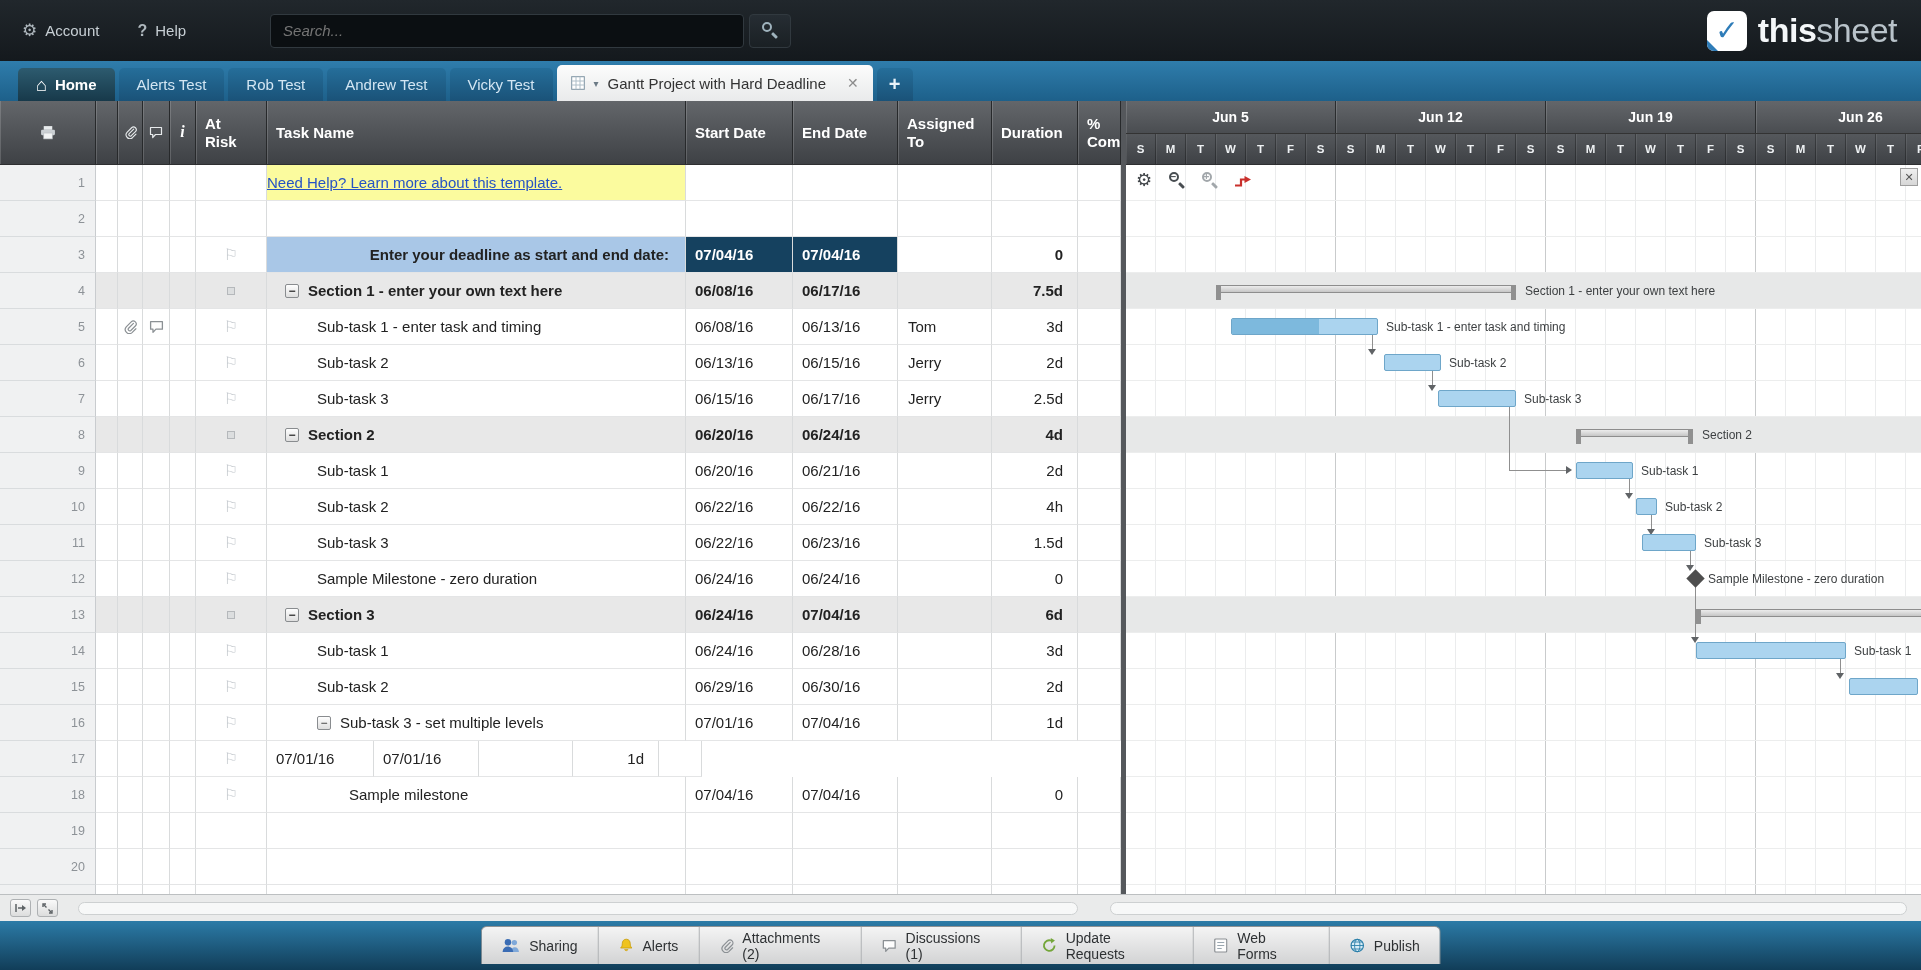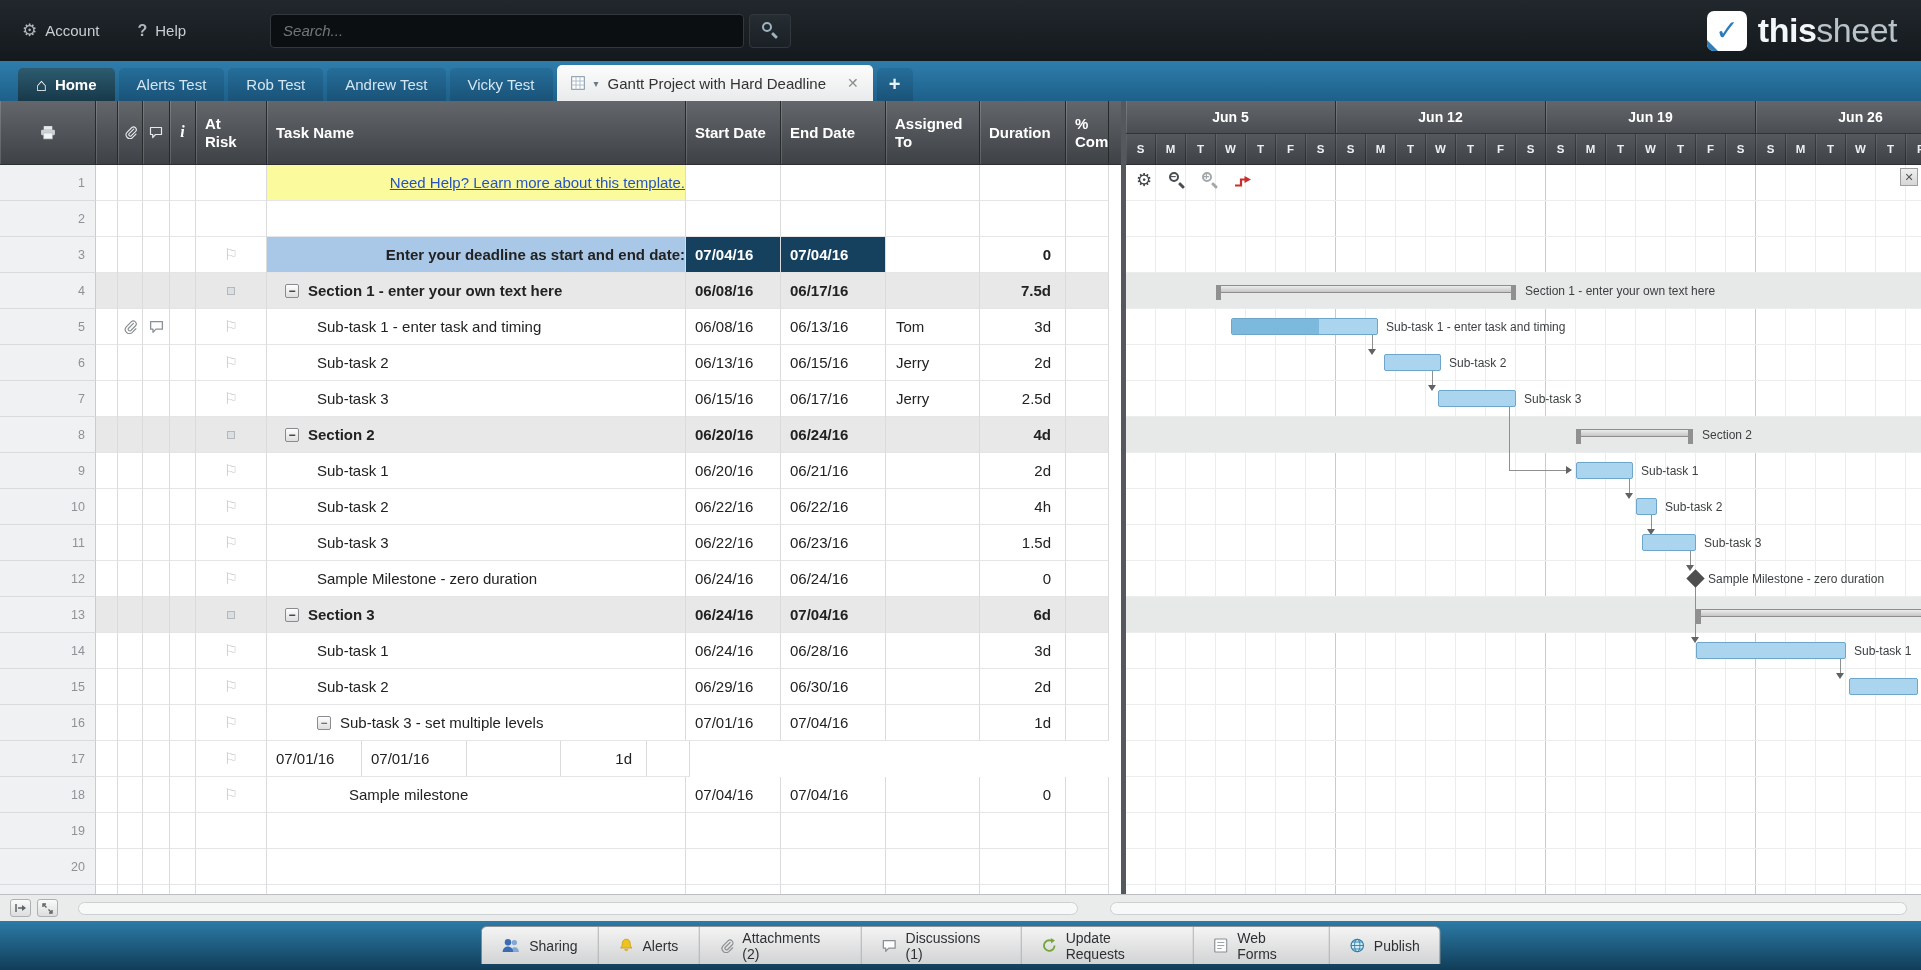--- a/index.html
+++ b/index.html
@@ -48,40 +48,40 @@
 .grid-pane{width:1121px;flex:none;display:flex;flex-direction:column}
 .splitter{width:5px;flex:none;background:#55585c;cursor:col-resize}
 .gantt-pane{flex:1;display:flex;flex-direction:column;overflow:hidden}
 
 
 .grid-header{height:64px;display:flex;background:linear-gradient(#63666a,#3e4145);color:#fff;border-bottom:1px solid #2e2f31}
 .gh{border-right:1px solid #27292b;box-shadow:inset 1px 0 0 rgba(255,255,255,.16);display:flex;align-items:center;
   padding:0 9px;font-weight:bold;font-size:15px;line-height:1.15;overflow:hidden}
 .gh.center{justify-content:center;padding:0}
 .w-rownum{width:96px;flex:none}.w-lock{width:22px;flex:none}.w-attach{width:25px;flex:none}.w-comment{width:27px;flex:none}
-.w-info{width:26px;flex:none}.w-risk{width:71px;flex:none}.w-task{width:419px;flex:none}.w-start{width:95px;flex:none}
+.w-info{width:26px;flex:none}.w-risk{width:71px;flex:none}.w-task{width:419px;flex:none}.w-start{width:107px;flex:none}
 .w-end{width:105px;flex:none}.w-assigned{width:94px;flex:none}.w-dur{width:86px;flex:none}.w-pct{width:43px;flex:none}
 .infoglyph{font-family:"Liberation Serif","DejaVu Serif",serif;font-style:italic;font-weight:bold;font-size:16px}
 
 
 .grid-body{height:729px;overflow:hidden;background:#fff}
 .grow-line{display:flex;height:36px}
 .cell{border-right:1px solid #d9dbdc;border-bottom:1px solid #e4e5e6;display:flex;align-items:center;
   overflow:hidden;white-space:nowrap;font-size:15px;color:#222;background:#fff}
 .cell.rownum{background:#f0f1f2;justify-content:flex-end;padding-right:10px;color:#8d9297;font-size:12.5px;
   border-right:1px solid #c9cccf;border-bottom:1px solid #d9dcde}
 .cell.iconcell,.cell.riskcell{justify-content:center}
 .cell.startc,.cell.endc{padding-left:9px}
 .cell.assignc{padding-left:10px}
 .cell.durc{justify-content:flex-end;padding-right:14px}
 .section .cell:not(.rownum){background:#e8e8e8;font-weight:bold}
-.c-dl-task{background:#a9c7e7!important;font-weight:bold;justify-content:flex-end;padding-right:0}
+.c-dl-task{background:#a9c7e7!important;font-weight:bold;justify-content:flex-end;padding-right:16px}
 .c-dl-date{background:#15415f!important;color:#fff!important;font-weight:bold}
 .c-dl-dur{font-weight:bold}
-.help-task{justify-content:flex-end;background:#fbfb9e!important}
+.help-task{justify-content:flex-start;background:#fbfb9e!important}
 .helplink{color:#2653c4;text-decoration:underline;cursor:pointer}
 .flagicon{color:#c3c8cd;font-size:16px;line-height:1}
 .risksq{width:8px;height:8px;border:1px solid #b5b8bb;background:#dcdedf}
 .colbox{width:14px;height:14px;border:1px solid #898c8f;background:linear-gradient(#fefefe,#dedede);border-radius:2px;
   display:inline-flex;align-items:center;justify-content:center;margin-right:9px;flex:none;font-size:12px;line-height:1;color:#333;cursor:pointer}
 
 
 .gantt-week{height:32px;display:flex;background:linear-gradient(#63666a,#4a4d51);overflow:hidden}
 .gweek{width:210px;flex:none;display:flex;align-items:center;justify-content:center;color:#fff;font-weight:bold;font-size:14px;
   border-right:1px solid #2a2c2e;box-shadow:inset 1px 0 0 rgba(255,255,255,.14)}

